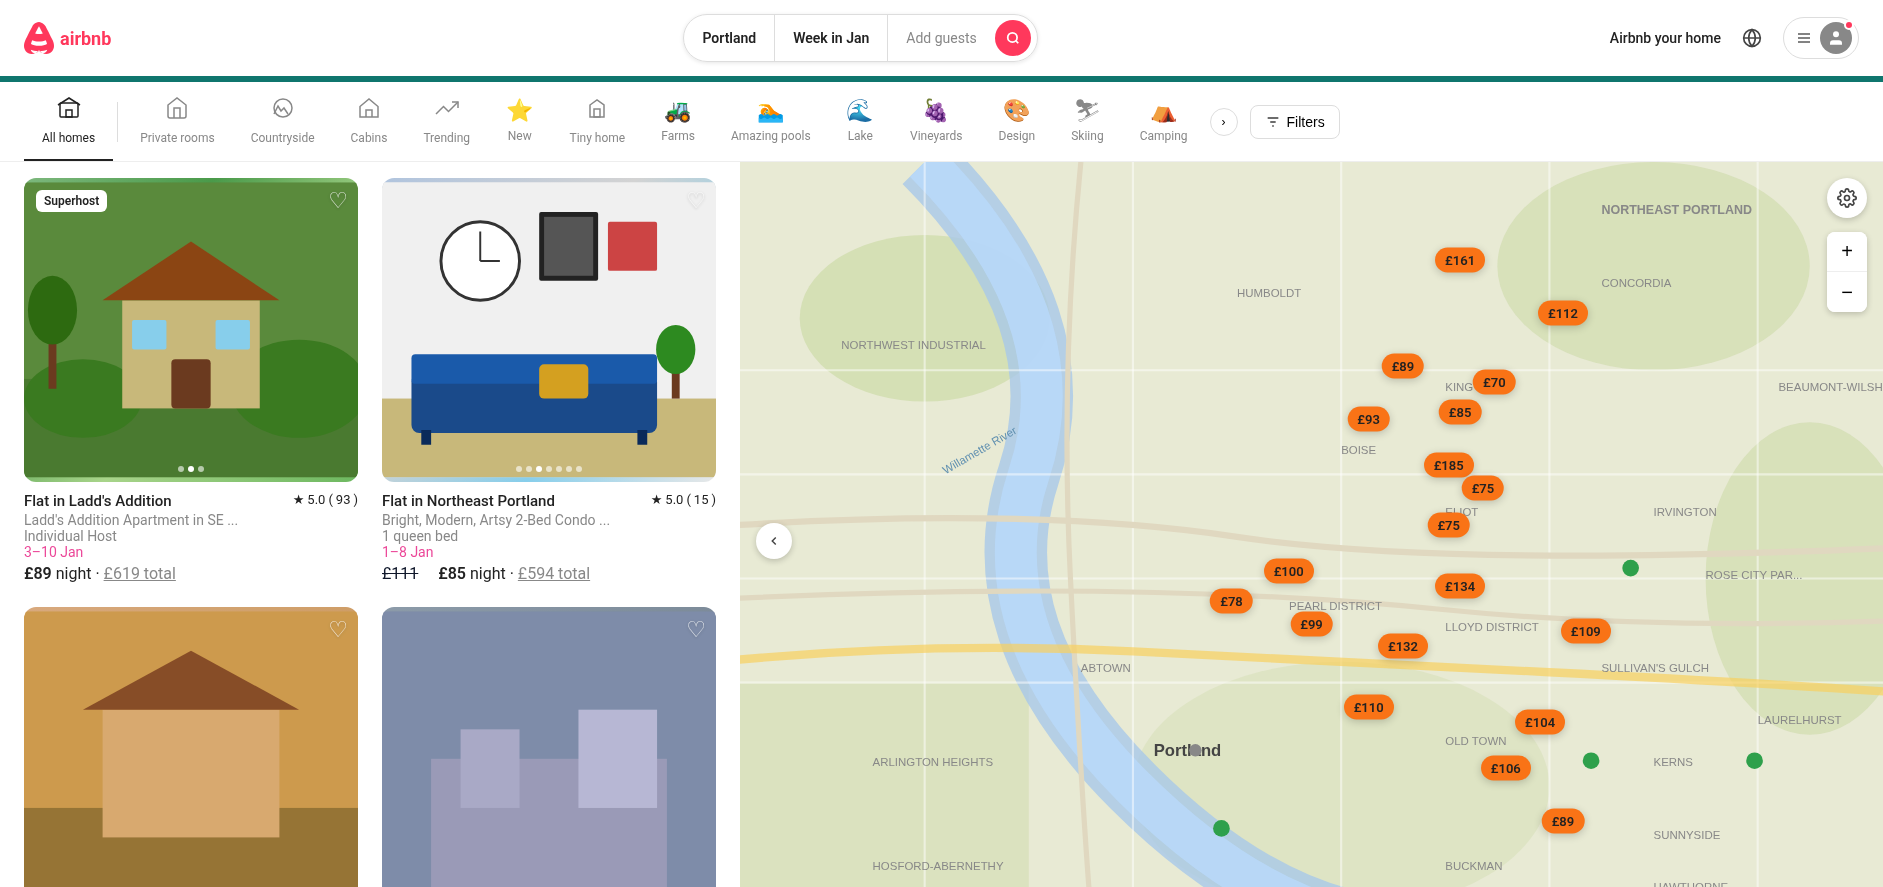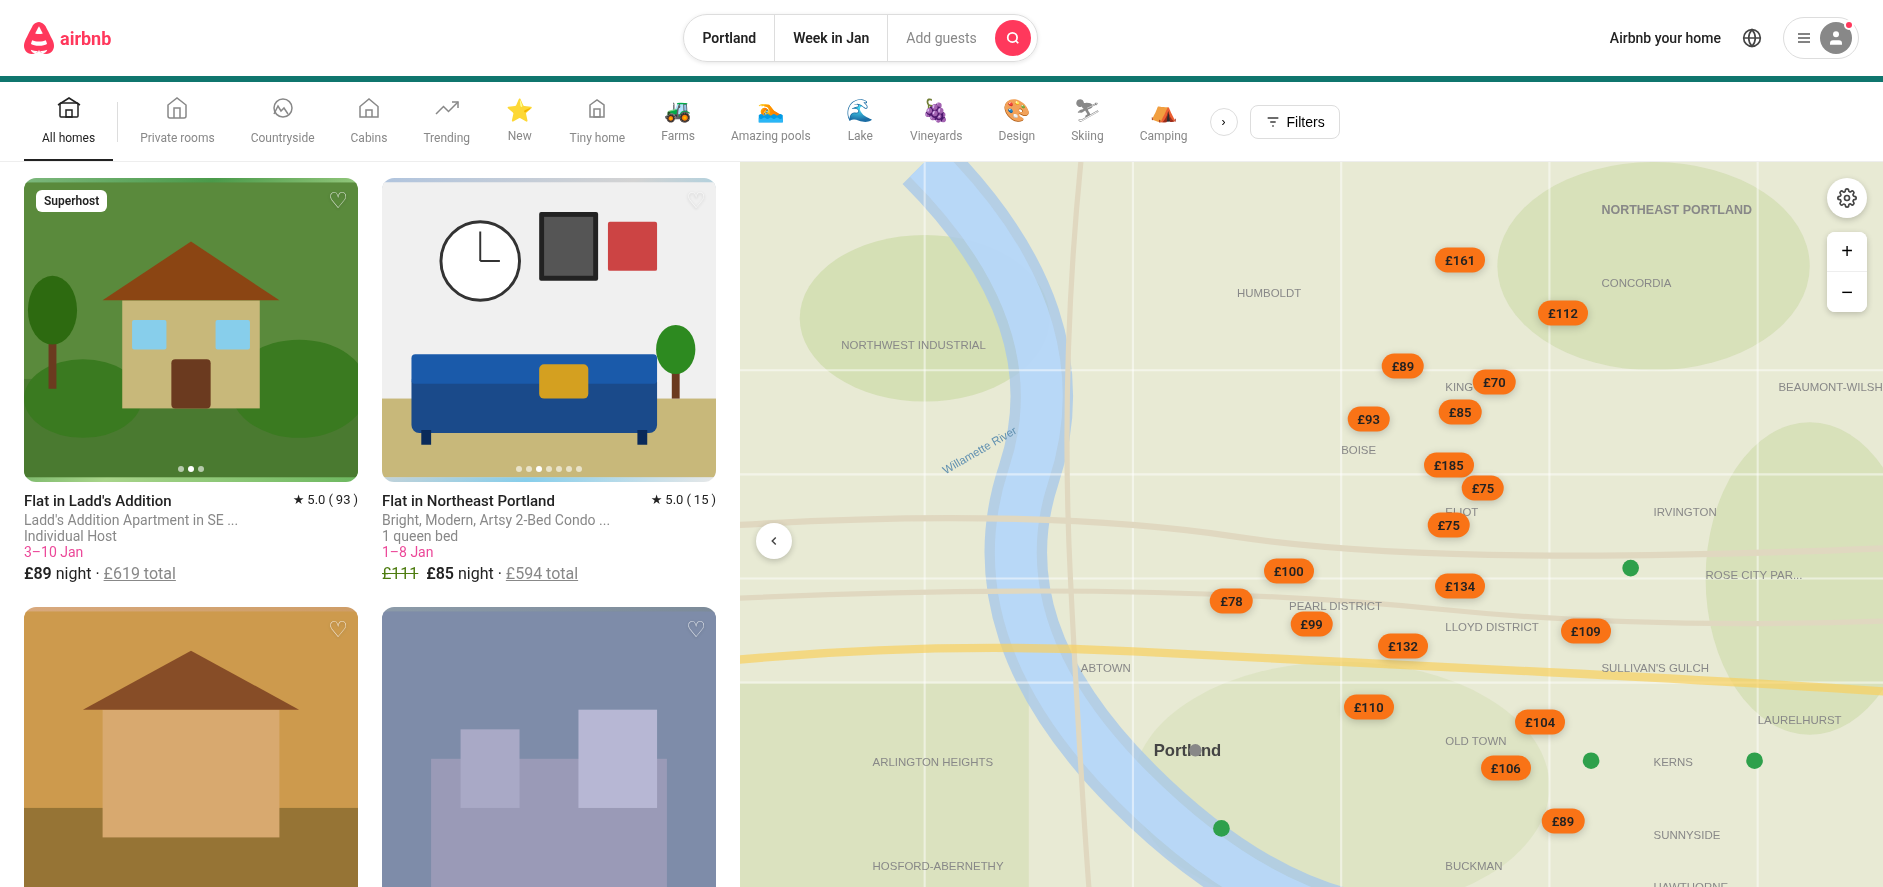--- a/index.html
+++ b/index.html
@@ -300,21 +300,21 @@
     .listing-dates {
       font-size: 14px;
       color: #ec4899;
     }
     .listing-price {
       font-size: 16px;
       margin-top: 4px;
     }
     .listing-price .night { font-weight: 600; color: #222; }
     .listing-price .total { color: #888; text-decoration: underline; cursor: pointer; }
-    .listing-price .strikethrough { text-decoration: line-through; color: #4d7c0f; margin-right: 4px; }
+    .listing-price .strikethrough { text-decoration: line-through; color: #0f172a; margin-right: 16px; }
 
     
     .map-panel {
       flex: 1;
       position: relative;
       overflow: hidden;
     }
     .map-bg {
       width: 100%;
       height: 100%;

